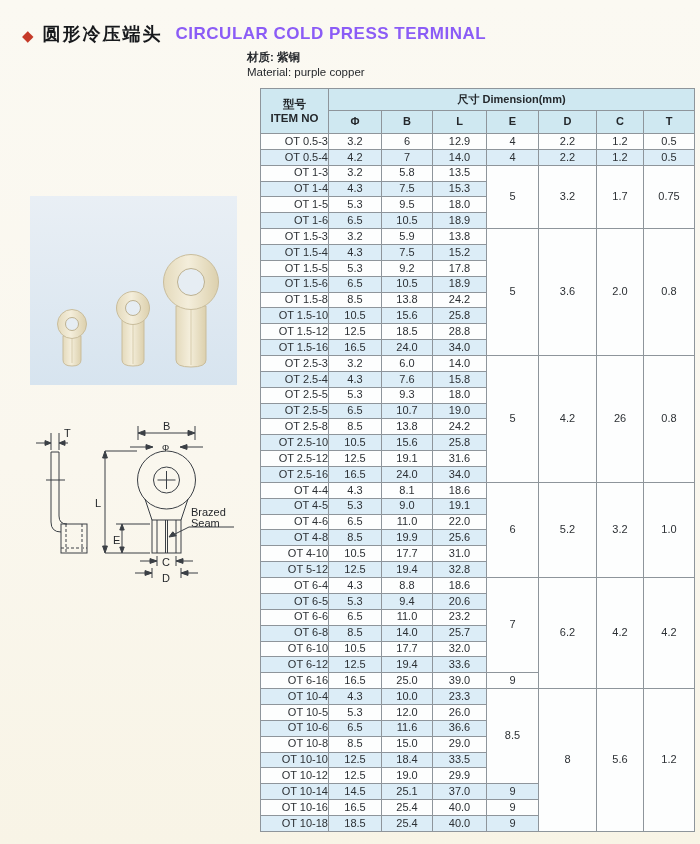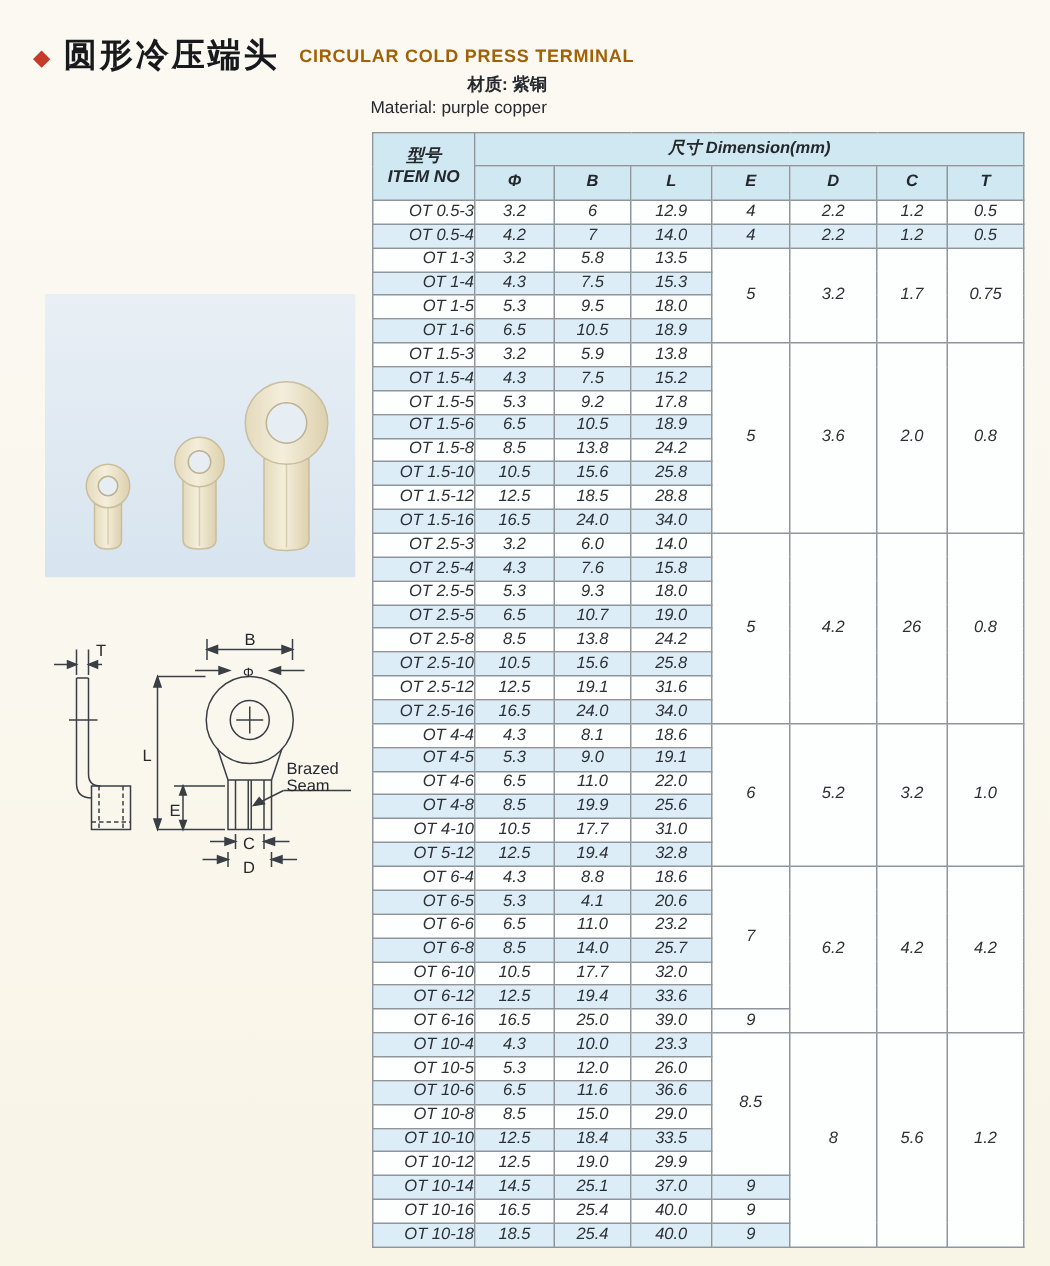--- a/index.html
+++ b/index.html
@@ -4,34 +4,34 @@
 <style>
   html,body{margin:0;padding:0;}
   body{
     width:700px;height:844px;position:relative;overflow:hidden;
     background:linear-gradient(180deg,#fbf9f2 0%,#faf7ee 55%,#f8f4e6 100%);
     font-family:"Liberation Sans", sans-serif;
     color:#2e3338;
   }
   .title-row{position:absolute;left:22px;top:22px;display:flex;align-items:center;gap:9px;}
   .diamond{color:#c53a28;font-size:15px;line-height:1;transform:translateY(1px);}
-  .title-zh{font-size:22px;font-weight:bold;letter-spacing:2px;color:#17191c;}
-  .title-en{font-size:12px;font-weight:bold;letter-spacing:0.5px;color:#a16207;margin-left:4px;}
+  .title-zh{font-size:18px;font-weight:bold;letter-spacing:2px;color:#17191c;}
+  .title-en{font-size:17px;font-weight:bold;letter-spacing:0.5px;color:#8b5cf6;margin-left:4px;}
   .material{position:absolute;left:247px;top:50px;font-size:11.5px;line-height:15px;color:#26292d;}
-  .material .zh{font-weight:bold;text-align:right;}
+  .material .zh{font-weight:bold;}
 
   
   .photo{position:absolute;left:30px;top:196px;width:207px;height:189px;}
 
   
   .drawing{position:absolute;left:10px;top:420px;width:230px;height:205px;}
   .drawing text{font-family:"Liberation Sans",sans-serif;fill:#25282c;}
 
   
-  .tbl-wrap{position:absolute;left:248px;top:88px;font-style:italic;}
+  .tbl-wrap{position:absolute;left:260px;top:88px;}
   table{border-collapse:collapse;table-layout:fixed;width:434px;background:#fdfefe;}
   col.c-item{width:68px;} col.c-phi{width:53px;} col.c-b{width:51px;} col.c-l{width:54px;}
   col.c-e{width:52px;} col.c-d{width:58px;} col.c-c{width:47px;} col.c-t{width:51px;}
   th,td{border:1px solid #8e959b;padding:0;font-size:11px;line-height:1.05;
         text-align:center;vertical-align:middle;color:#2c3034;overflow:hidden;white-space:nowrap;}
   thead th{background:#cfe8f1;font-weight:bold;color:#24282c;}
   tr.hdr1{height:22px;} tr.hdr2{height:23px;}
   th.item-hd{font-size:11.5px;line-height:1.25;}
   tbody tr{height:15.86px;}
   td.item{text-align:right;padding-left:9px;}
@@ -402,21 +402,21 @@
           <td class="plain">8.8</td>
           <td class="plain">18.6</td>
           <td class="merged" rowspan="6">7</td>
           <td class="merged" rowspan="7">6.2</td>
           <td class="merged" rowspan="7">4.2</td>
           <td class="merged" rowspan="7">4.2</td>
         </tr>
         <tr>
           <td class="stripe item">OT 6-5</td>
           <td class="stripe">5.3</td>
-          <td class="stripe">4.1</td>
+          <td class="stripe">9.4</td>
           <td class="stripe">20.6</td>
         </tr>
         <tr>
           <td class="plain item">OT 6-6</td>
           <td class="plain">6.5</td>
           <td class="plain">11.0</td>
           <td class="plain">23.2</td>
         </tr>
         <tr>
           <td class="stripe item">OT 6-8</td>

